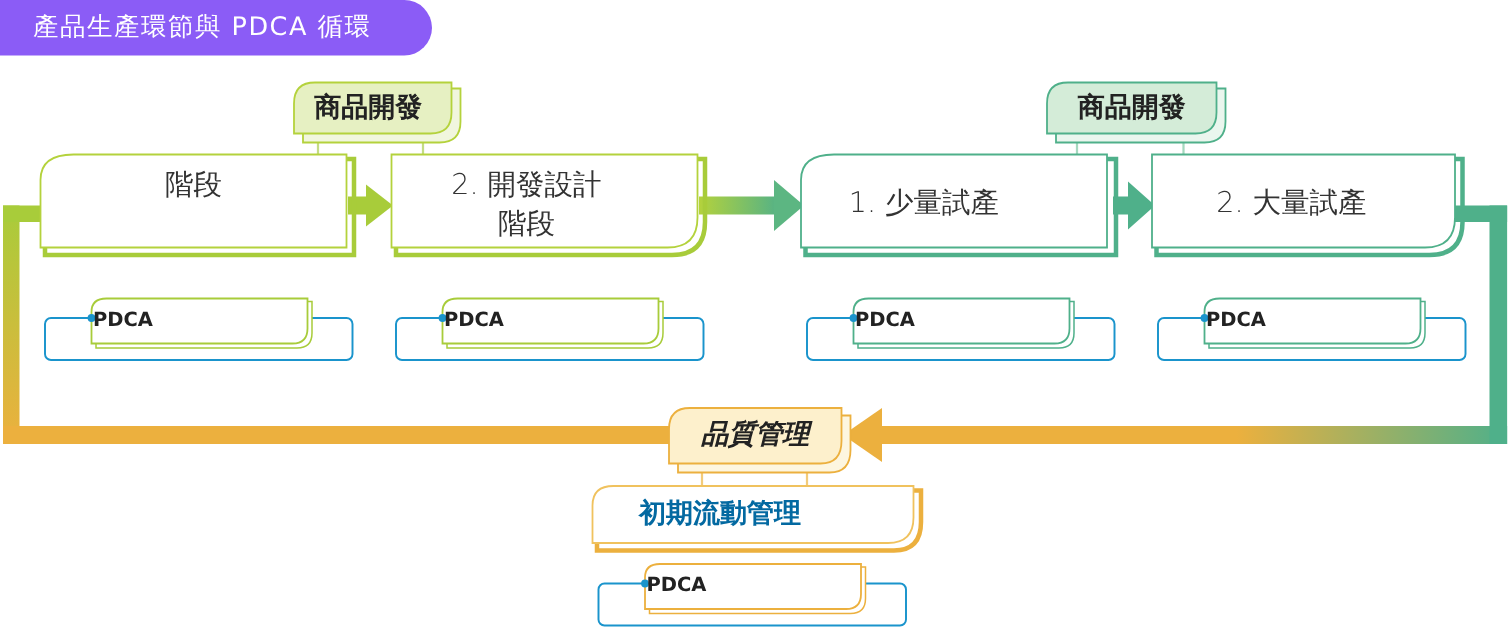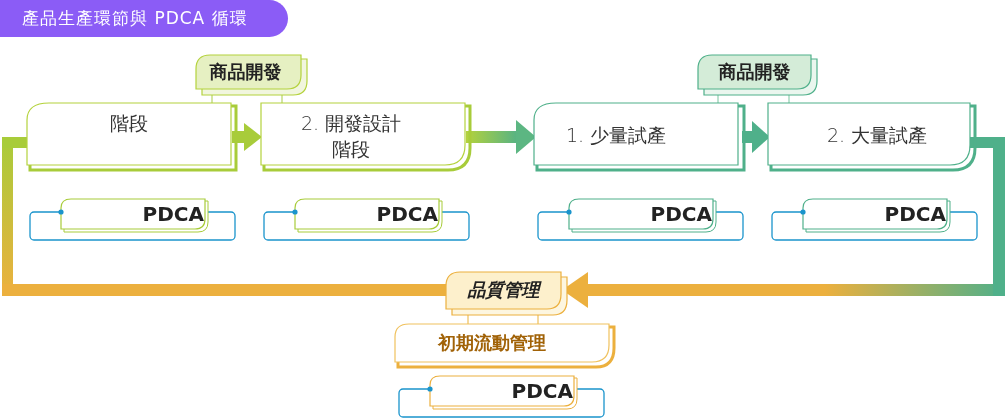--- a/index.html
+++ b/index.html
@@ -2,21 +2,21 @@
 <html><head>
 <meta charset="utf-8">
 <style>
   html,body{margin:0;padding:0;background:#ffffff;}
   body{width:1005px;height:420px;position:relative;overflow:hidden;font-family:"DejaVu Sans","Liberation Sans",sans-serif;}
   .abs{position:absolute;}
   #title-pill{left:0;top:0;width:288px;height:37px;background:#8b5cf6;border-radius:0 20px 20px 0;color:#fff;font-size:17px;line-height:37px;padding-left:22px;box-sizing:border-box;letter-spacing:1px;}
   svg.bg{position:absolute;left:0;top:0;}
   .stage-text{position:absolute;text-align:center;color:#333;font-size:19px;line-height:26px;font-weight:300;}
   .tag-text{position:absolute;text-align:center;color:#222;font-size:18px;font-weight:bold;line-height:30px;}
-  .pdca-text{position:absolute;text-align:right;color:#222;font-size:20px;font-weight:bold;line-height:26px;}
+  .pdca-text{position:absolute;text-align:left;color:#222;font-size:13px;font-weight:bold;line-height:26px;}
 </style>
 </head>
 <body>
 
 <div id="title-pill" class="abs">產品生產環節與 PDCA 循環</div>
 
 <svg class="bg" width="1005" height="420" viewBox="0 0 1005 420">
   <defs>
     <linearGradient id="gBottom" x1="0" y1="0" x2="1" y2="0">
       <stop offset="0" stop-color="#ecb03e"></stop>
@@ -131,20 +131,20 @@
 <div class="tag-text" style="left:446px;top:275px;width:115px;font-style:italic;">品質管理</div>
 
 <div class="stage-text" style="left:27px;top:110px;width:204px;">
   <div>階段</div>
 </div>
 <div class="stage-text" style="left:261px;top:110px;width:180px;">
   <div>2. 開發設計</div>
   <div>階段</div>
 </div>
 <div class="stage-text" style="left:534px;top:122px;width:164px;">1. 少量試產</div>
-<div class="stage-text" style="left:776px;top:122px;width:202px;">2. 大量試產</div>
-<div class="stage-text" style="left:395px;top:330px;width:170px;font-weight:bold;color:#a16207;font-size:18px;padding-left:12px;">初期流動管理</div>
+<div class="stage-text" style="left:760px;top:122px;width:202px;">2. 大量試產</div>
+<div class="stage-text" style="left:395px;top:330px;width:170px;font-weight:bold;color:#0369a1;font-size:18px;">初期流動管理</div>
 
 <div class="pdca-text" style="left:62px;top:201px;width:142px;">PDCA</div>
 <div class="pdca-text" style="left:296px;top:201px;width:142px;">PDCA</div>
 <div class="pdca-text" style="left:570px;top:201px;width:142px;">PDCA</div>
 <div class="pdca-text" style="left:804px;top:201px;width:142px;">PDCA</div>
 <div class="pdca-text" style="left:431px;top:378px;width:142px;">PDCA</div>
 
 </body></html>

